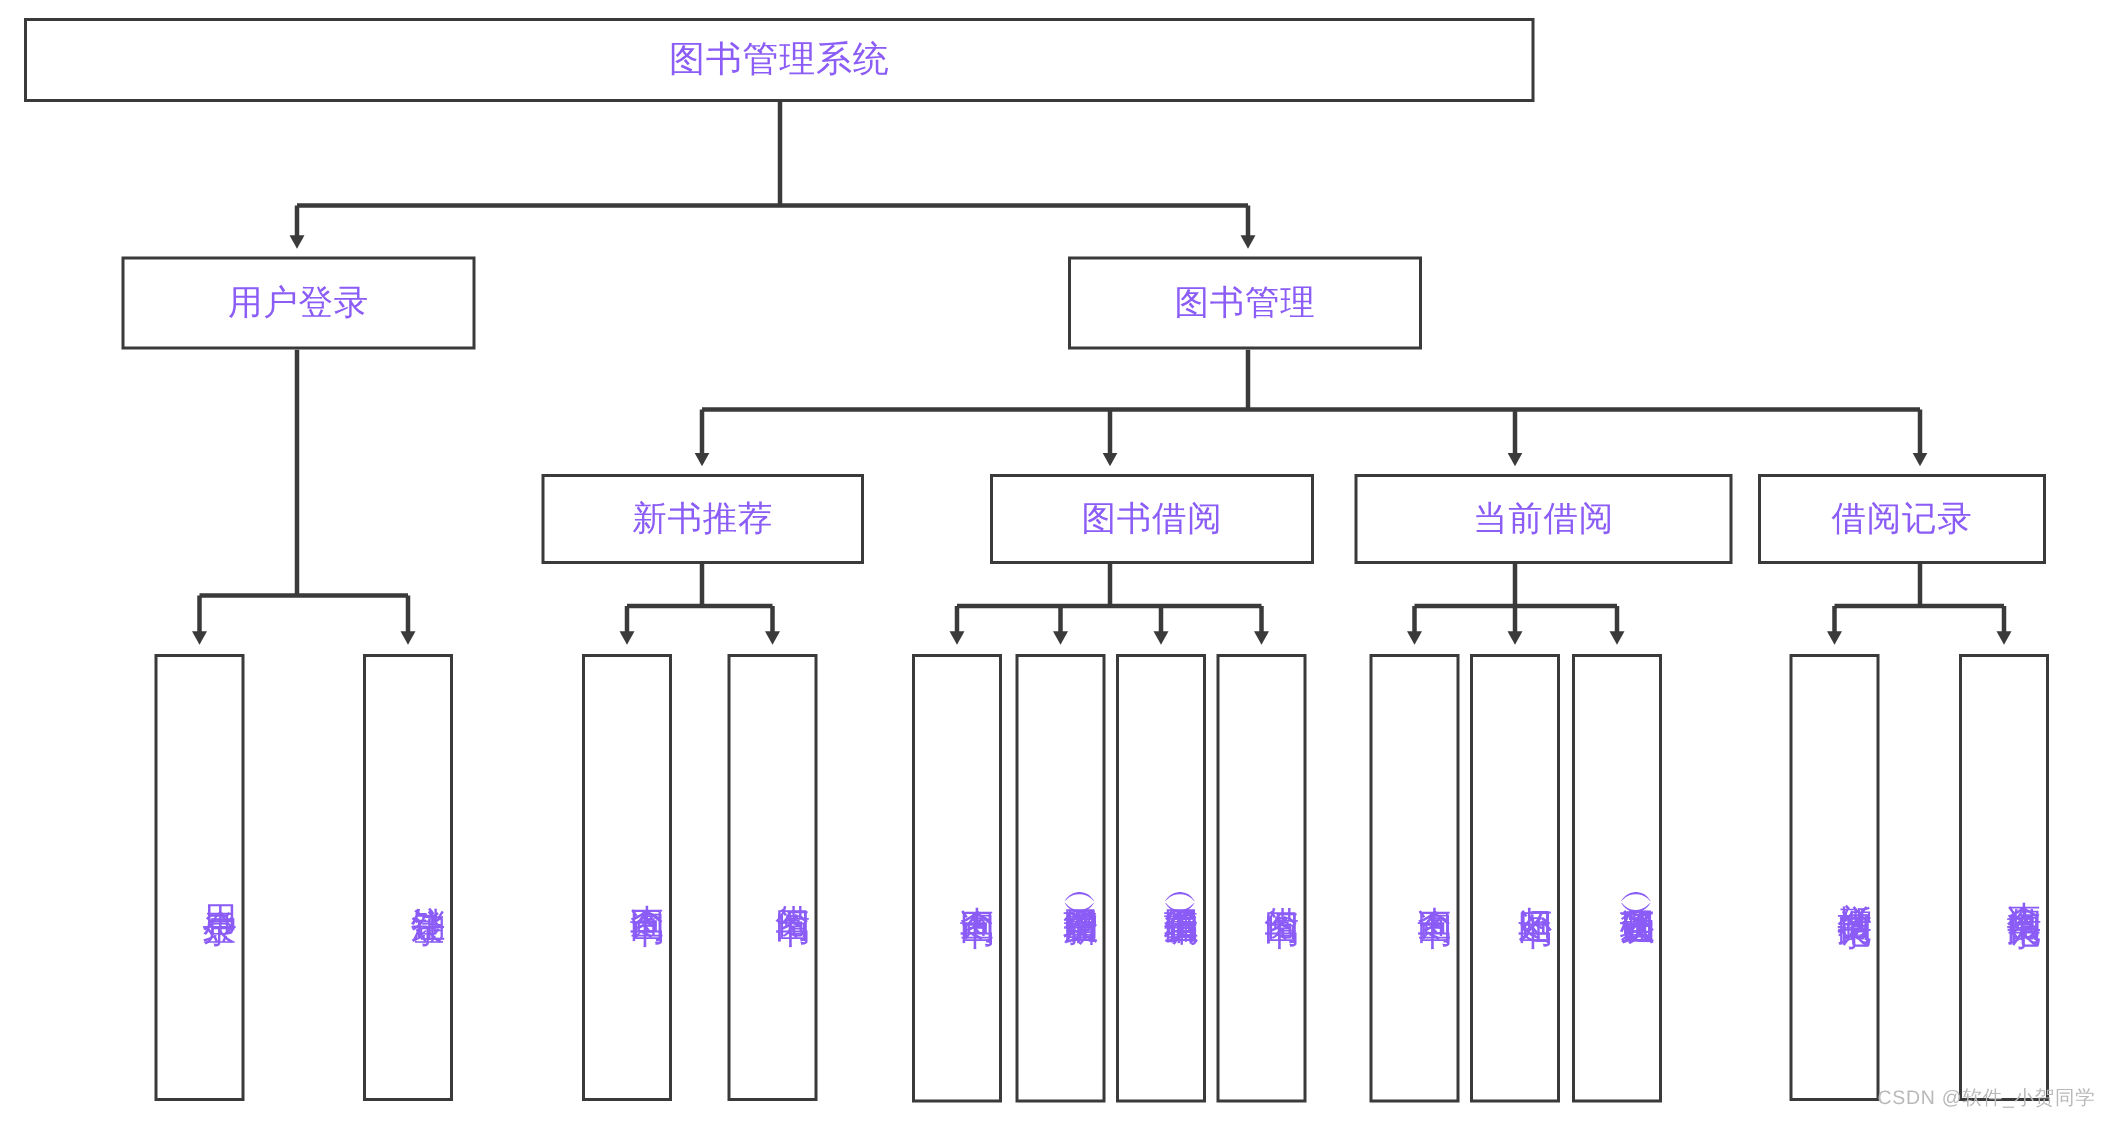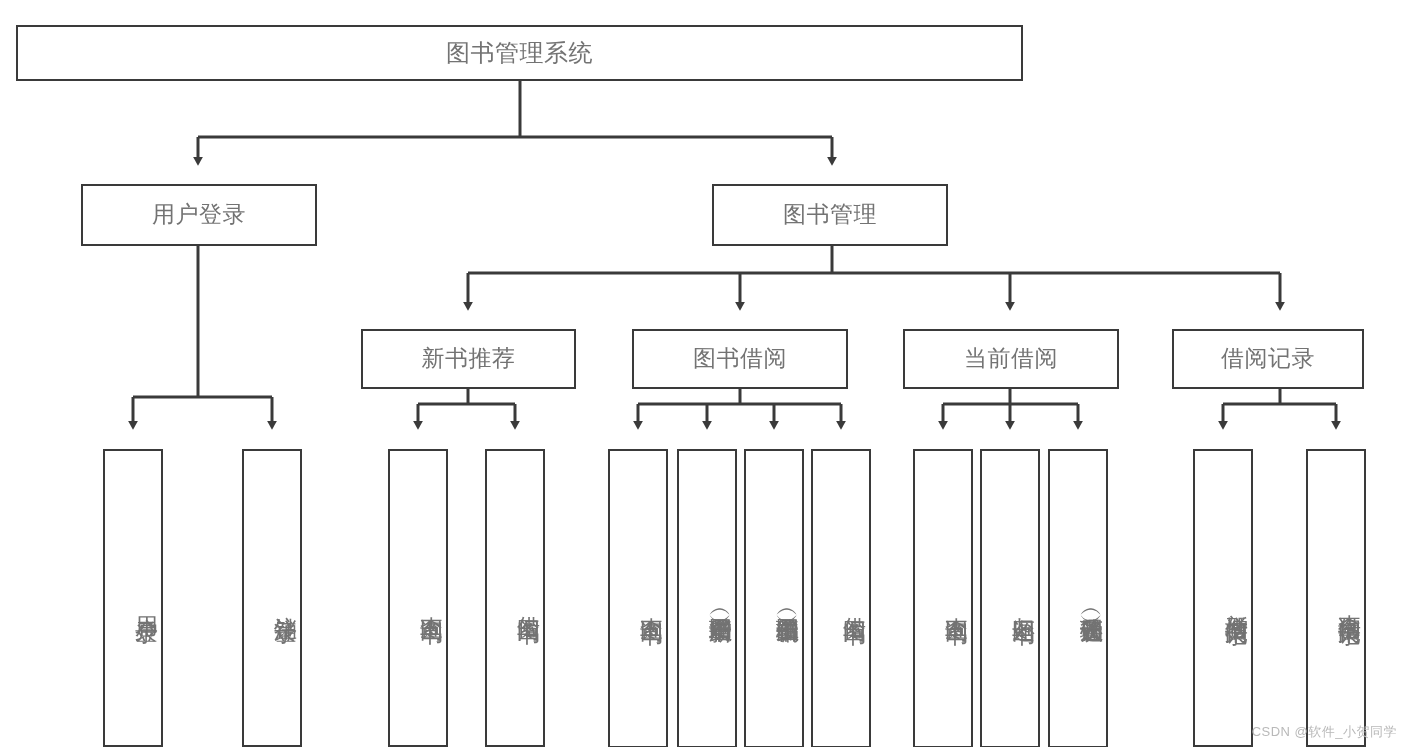--- a/index.html
+++ b/index.html
@@ -25,22 +25,21 @@
     height: 747px;
   }
   .node {
     position: absolute;
     box-sizing: border-box;
     border: 2.5px solid #3a3a3a;
     background: #ffffff;
     display: flex;
     align-items: center;
     justify-content: center;
-    color: #737373;
-    margin-top: 13px;
+    color: #8b5cf6;
   }
   .node-h {
     font-size: 23px;
     line-height: 1.2;
     letter-spacing: 0.5px;
     white-space: nowrap;
   }
   .node-v {
     writing-mode: vertical-rl;
     text-orientation: upright;
@@ -122,22 +121,22 @@
       <path d="M1336,404 L1336,425" marker-end="url(#arrow)"></path>
     </g>
   </svg>
 
   <div class="node node-h node-root" style="left:16px; top:12px; width:1007px; height:56px;">图书管理系统</div>
 
   <div class="node node-h" style="left:81px; top:171px; width:236px; height:62px;">用户登录</div>
   <div class="node node-h" style="left:361px; top:316px; width:215px; height:60px;">新书推荐</div>
 
   <div class="node node-h" style="left:712px; top:171px; width:236px; height:62px;">图书管理</div>
-  <div class="node node-h" style="left:632px; top:316px; width:216px; height:60px;">图书借阅</div>
-  <div class="node node-h" style="left:903px; top:316px; width:216px; height:60px;text-align:center;">当前借阅</div>
+  <div class="node node-h" style="left:660px; top:316px; width:216px; height:60px;">图书借阅</div>
+  <div class="node node-h" style="left:903px; top:316px; width:252px; height:60px;text-align:center;">当前借阅</div>
   <div class="node node-h" style="left:1172px; top:316px; width:192px; height:60px;">借阅记录</div>
 
   <div class="node node-v" style="left:103px; top:436px; width:60px; height:298px;">用户登录</div>
   <div class="node node-v" style="left:242px; top:436px; width:60px; height:298px;">注销登录</div>
 
   <div class="node node-v" style="left:388px; top:436px; width:60px; height:298px;">查询图书</div>
   <div class="node node-v" style="left:485px; top:436px; width:60px; height:298px;">借阅图书</div>
 
   <div class="node node-v" style="left:608px; top:436px; width:60px; height:299px;">查询图书</div>
   <div class="node node-v long" style="left:677px; top:436px; width:60px; height:299px;">新增图书（管理员）</div>

